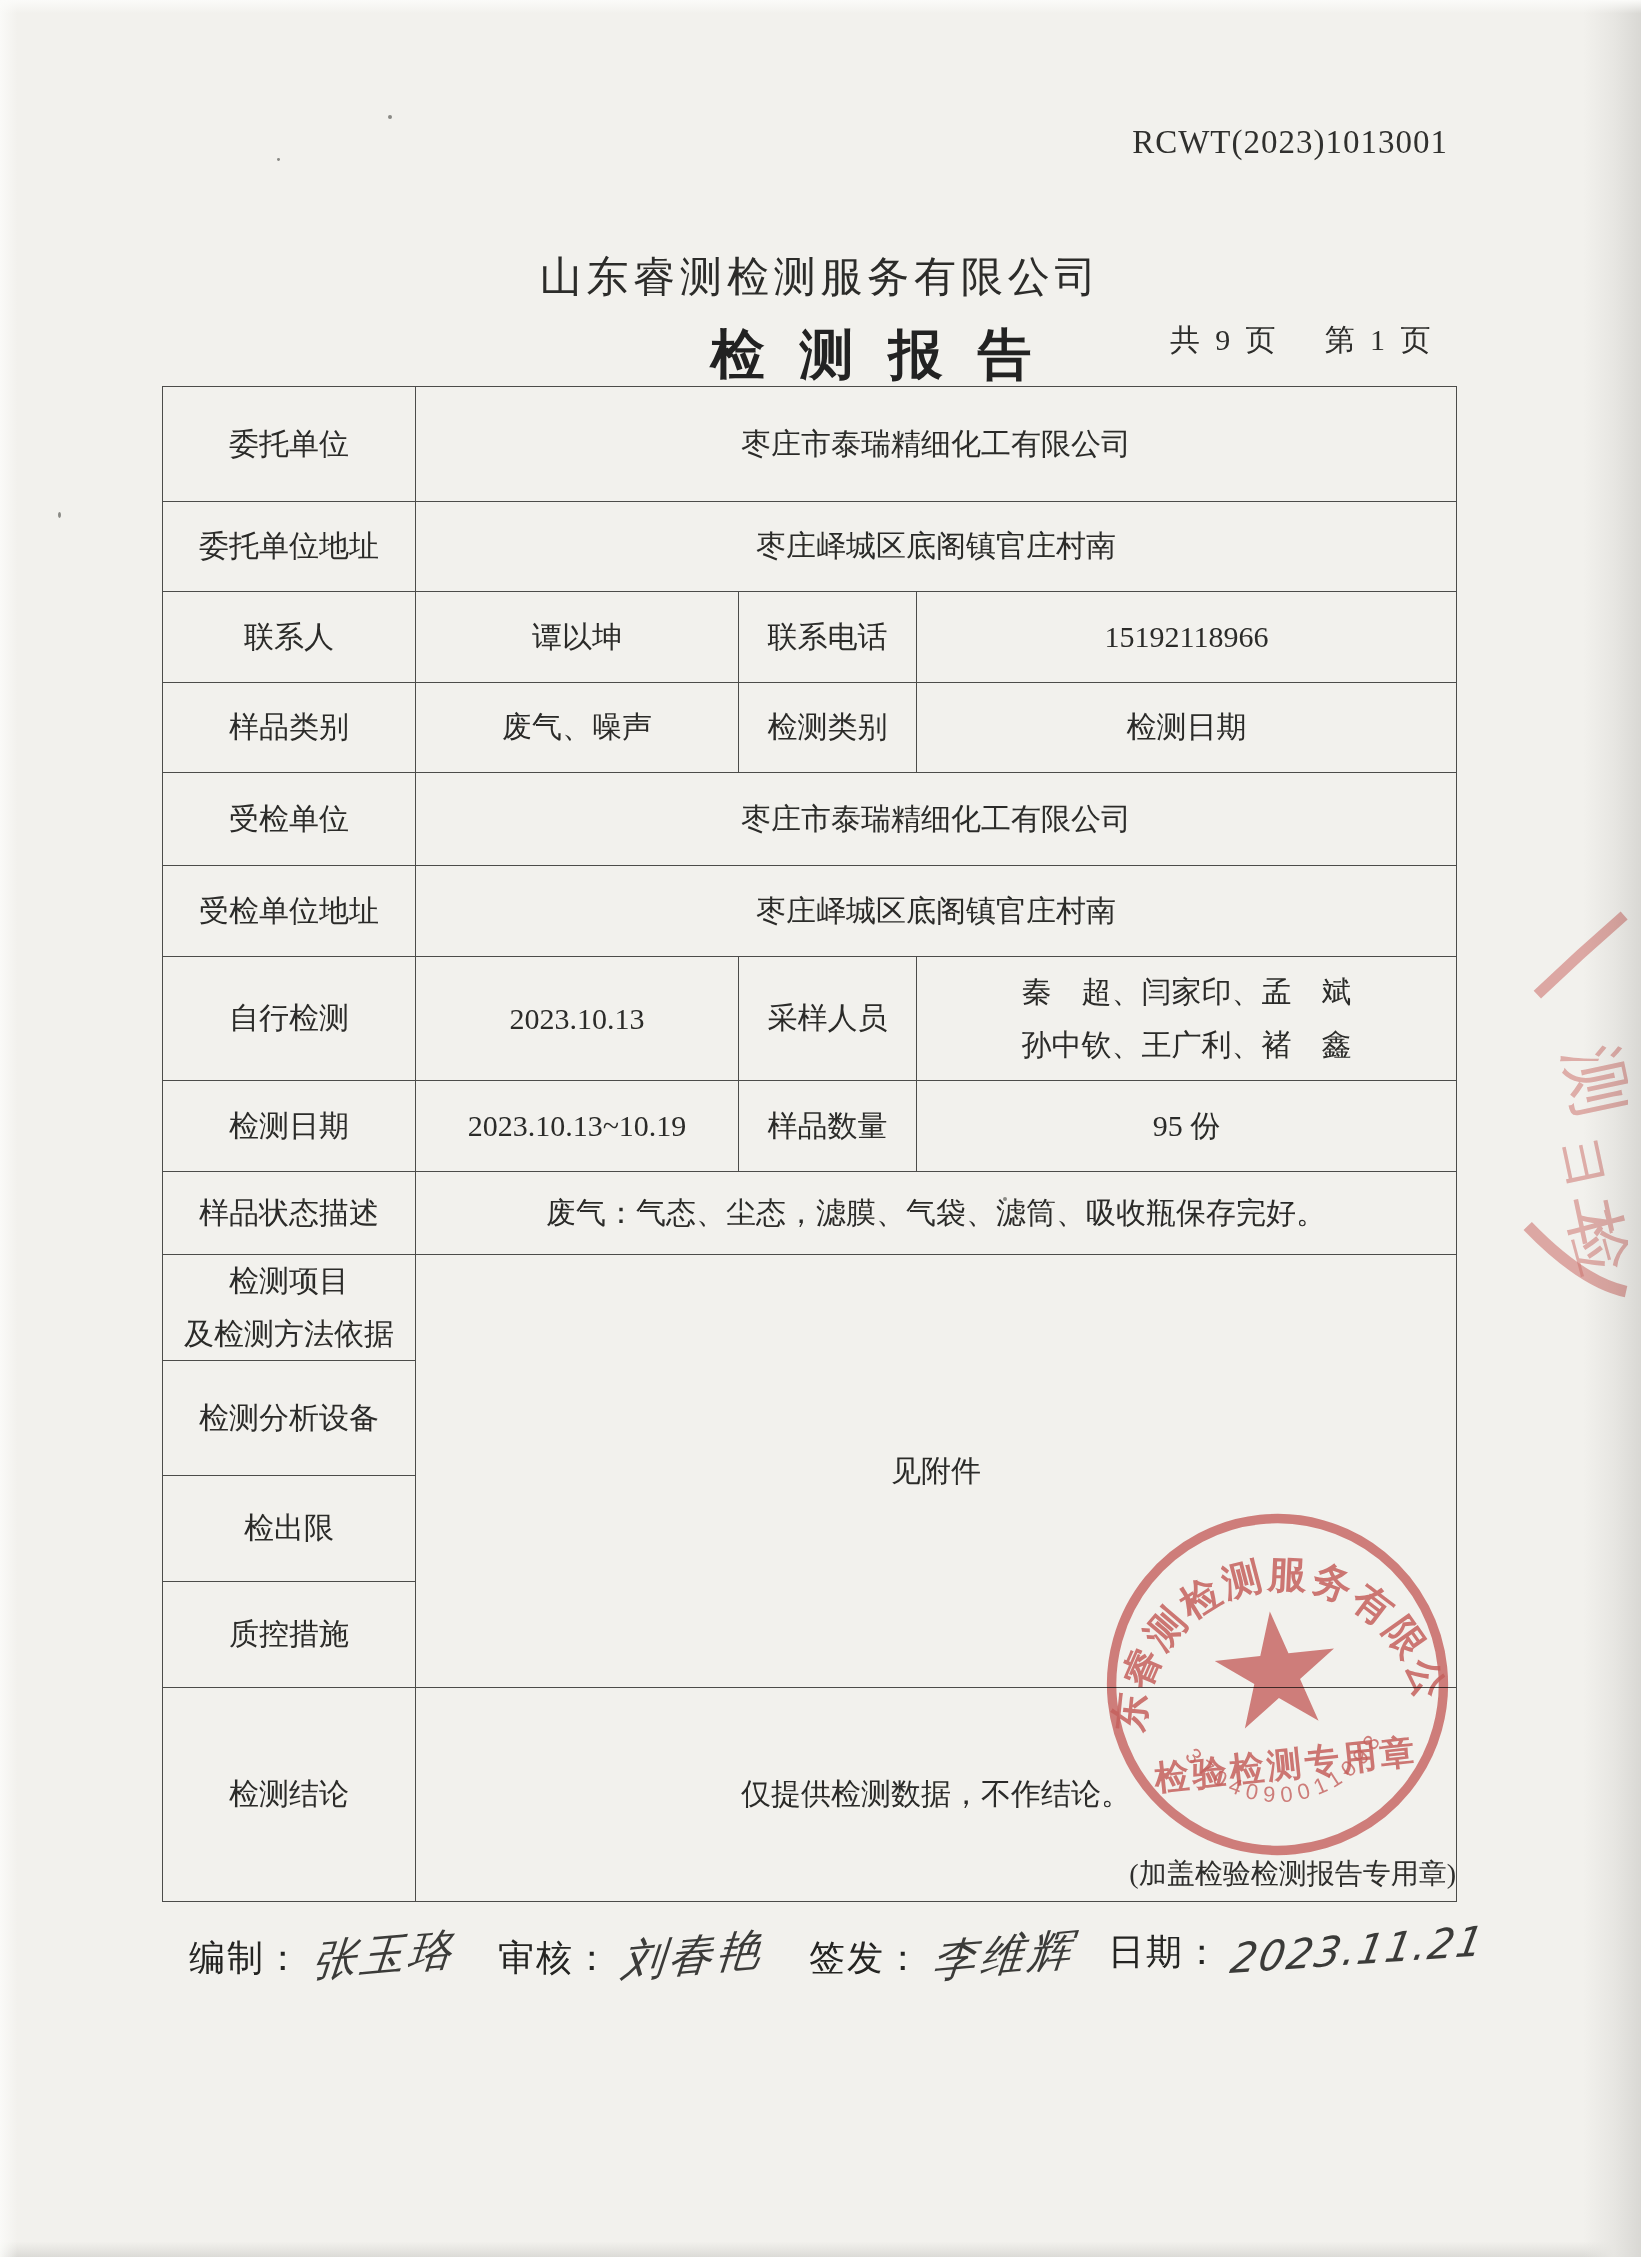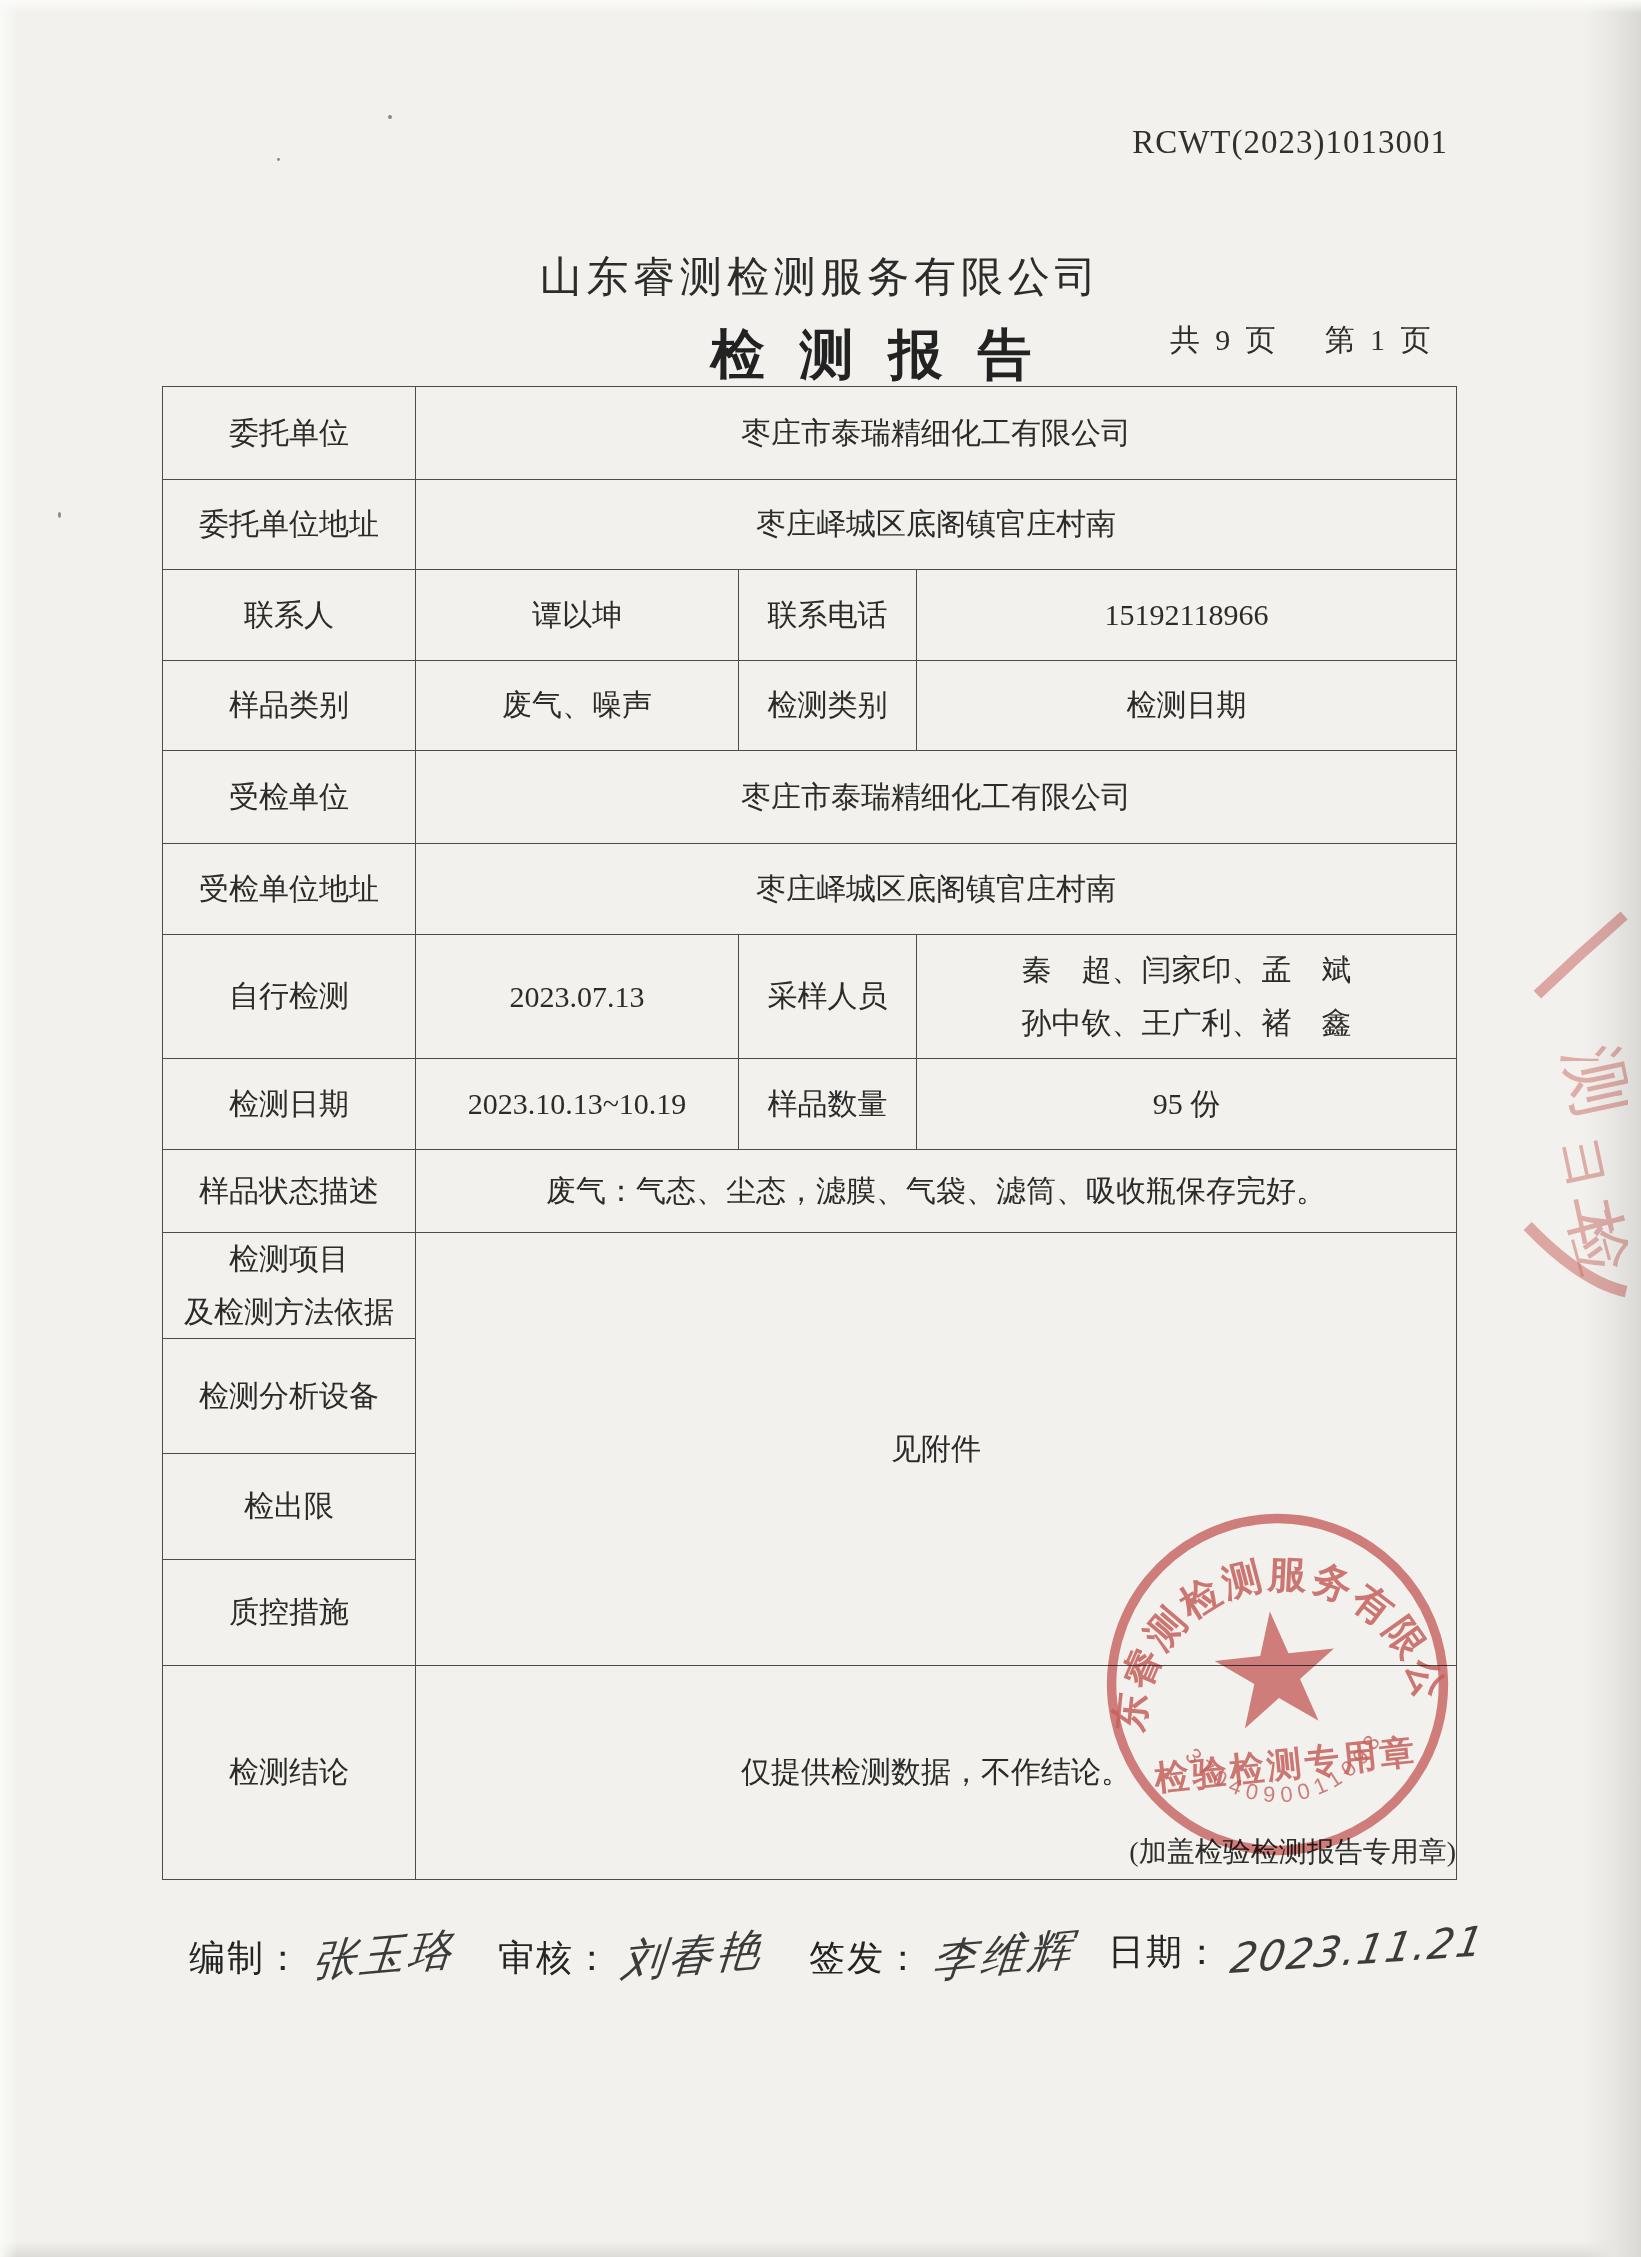--- a/index.html
+++ b/index.html
@@ -39,21 +39,21 @@
     font-size:30px;letter-spacing:3.9px;color:#2d2d2b;
   }
 
   table.report{
     position:absolute;left:162px;top:386px;
     width:1294px;height:1492px;
     border-collapse:collapse;table-layout:fixed;
     font-size:30px;color:#2b2b29;
   }
   table.report td{border:1.9px solid #4c4c4a;text-align:center;vertical-align:middle;padding:0;}
-  tr.h1{height:93px}tr.h2{height:90px}tr.h3{height:91px}tr.h4{height:90px}
+  tr.h1{height:115px}tr.h2{height:90px}tr.h3{height:91px}tr.h4{height:90px}
   tr.h5{height:93px}tr.h6{height:91px}tr.h7{height:124px}tr.h8{height:91px}
   tr.h9{height:83px}tr.h10{height:106px}tr.h11{height:115px}tr.h12{height:106px}
   tr.h13{height:106px}tr.h14{height:214px}
   td.concl{
     text-align:left;vertical-align:top;position:relative;
     padding:15.4px 9.7px 9.7px 9.7px;
   }
   .two-line div{line-height:1.75;}
   .stamp-note{
     position:absolute;right:0;bottom:7.7px;font-size:28px;letter-spacing:0;
@@ -130,21 +130,21 @@
     <tr class="h5">
       <td>受检单位</td>
       <td colspan="3">枣庄市泰瑞精细化工有限公司</td>
     </tr>
     <tr class="h6">
       <td>受检单位地址</td>
       <td colspan="3">枣庄峄城区底阁镇官庄村南</td>
     </tr>
     <tr class="h7">
       <td>自行检测</td>
-      <td>2023.07.13</td>
+      <td>2023.10.13</td>
       <td>采样人员</td>
       <td>
         <div class="two-line">
           <div>秦　超、闫家印、孟　斌</div>
           <div>孙中钦、王广利、褚　鑫</div>
         </div>
       </td>
     </tr>
     <tr class="h8">
       <td>检测日期</td>

